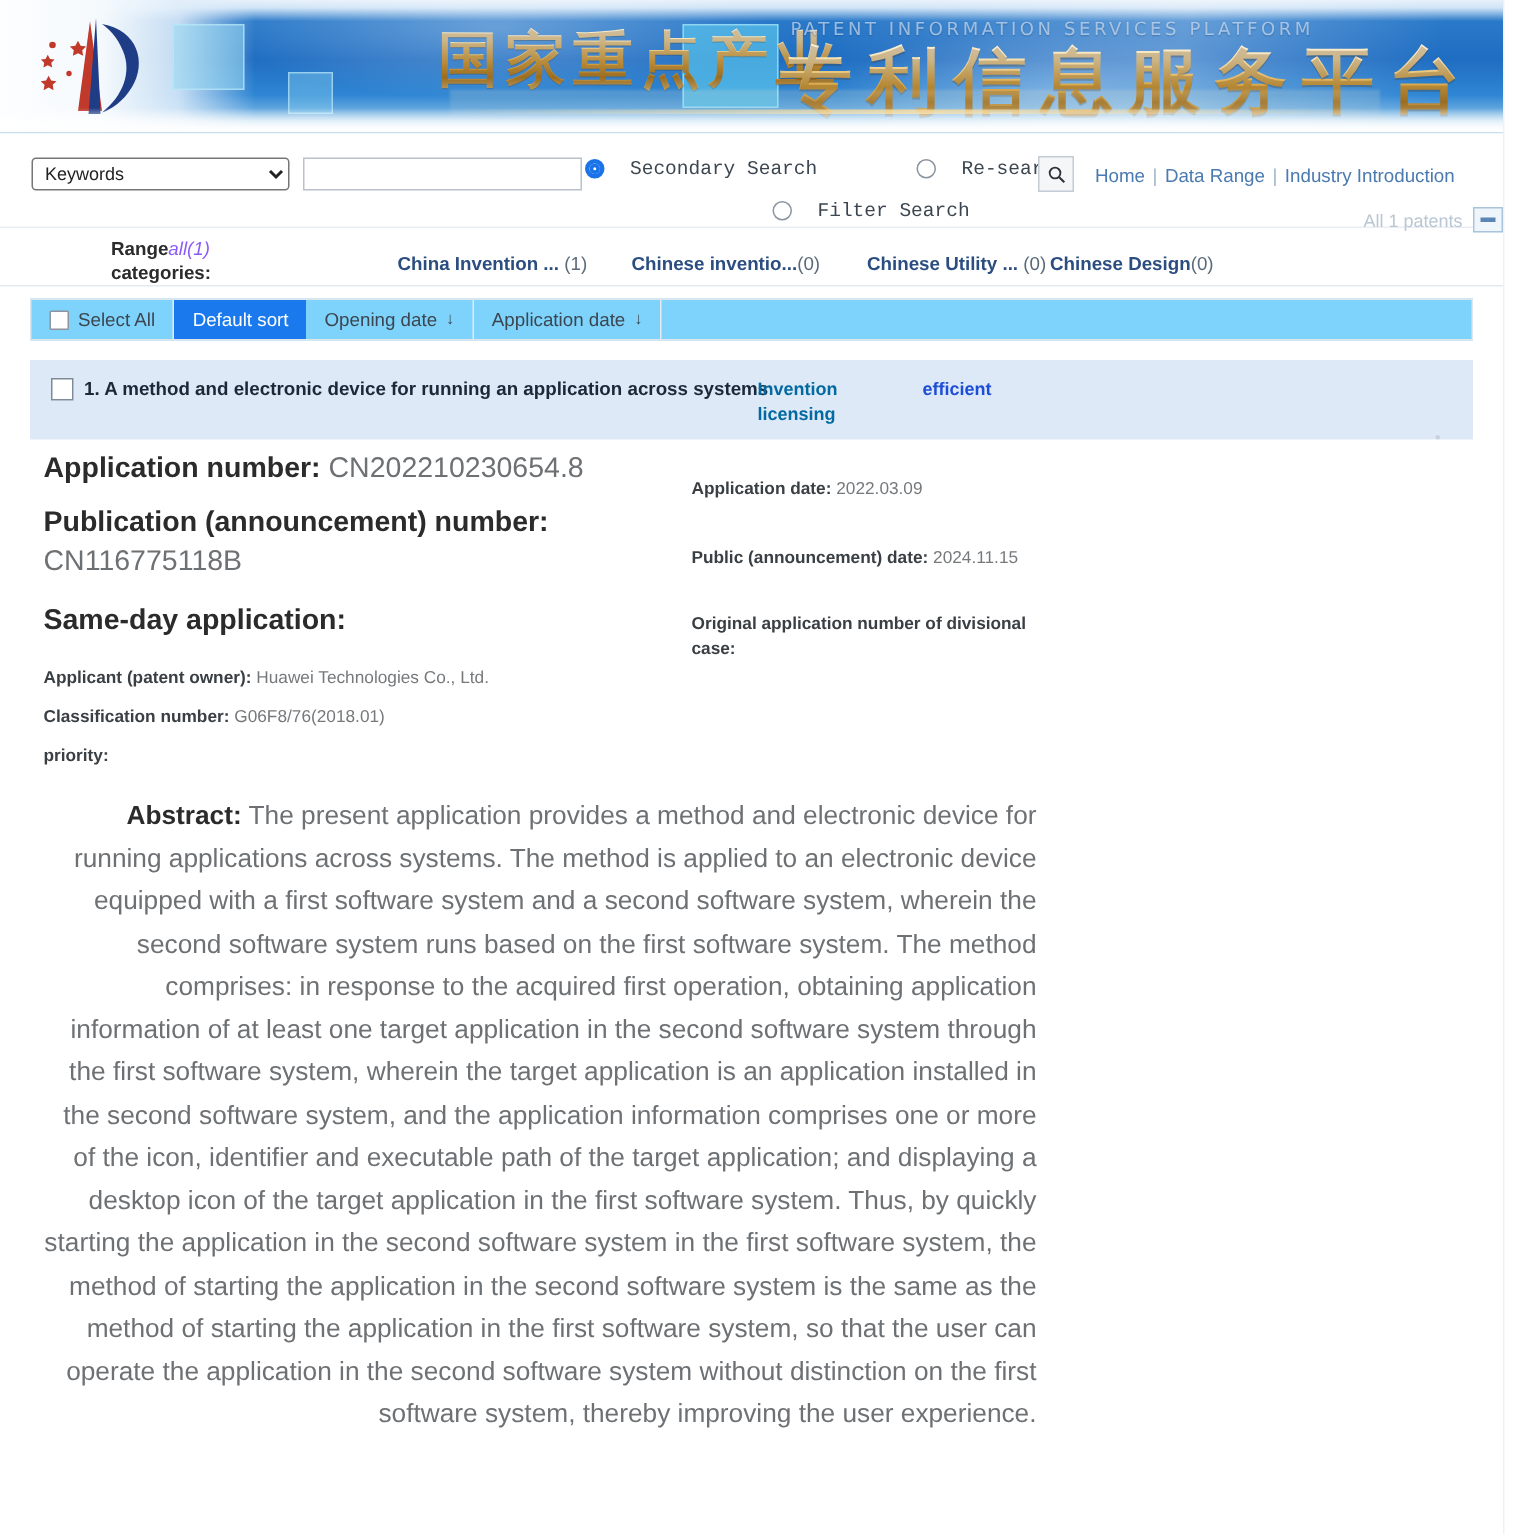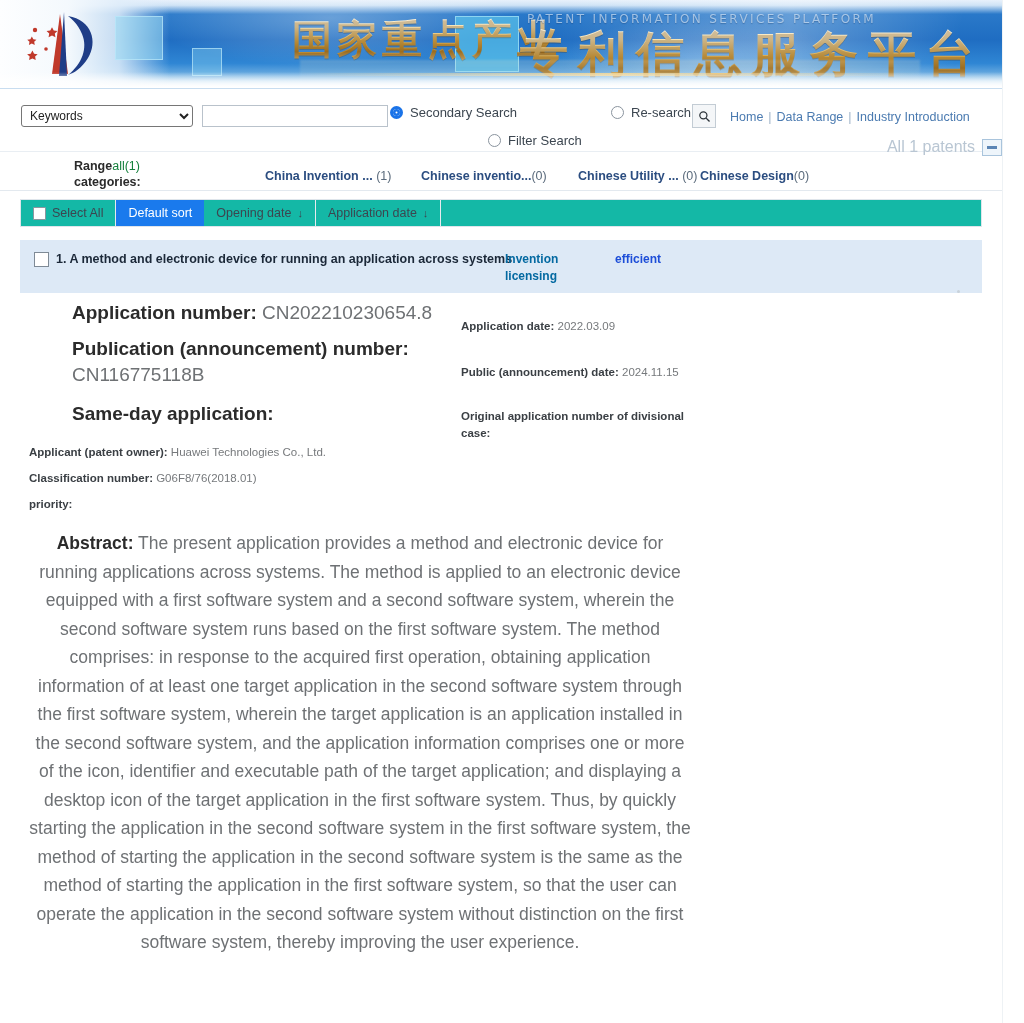--- a/index.html
+++ b/index.html
@@ -68,69 +68,69 @@
     position:absolute;left:21px;top:105px;width:172px;height:22px;
     font-size:12px;font-family:"Liberation Sans",sans-serif;
     border:1px solid #767676;border-radius:3px;background:#fff;color:#222;
     padding:0 4px;
   }
   .qinput{
     position:absolute;left:202px;top:105px;width:176px;height:20px;
     border:1px solid #b9c2cb;background:#fff;font-size:12px;padding:0 4px;
     color:#222;outline:none;
   }
-  .radio-wrap{position:absolute;top:105px;display:flex;align-items:center;gap:7px;
-    font-size:13px;color:#3c4650;font-family:Liberation Sans, sans-serif;}
+  .radio-wrap{position:absolute;top:105px;display:flex;align-items:center;gap:17px;
+    font-size:13px;color:#3c4650;font-family:Liberation Mono, monospace;}
   .r1{left:390px;}
-  .r2{left:488px;margin-top:28px;}
+  .r2{left:515px;margin-top:28px;}
   .r3{left:611px;}
   .rdo{width:13px;height:13px;border-radius:50%;border:1.6px solid #8a949e;background:#fff;
     display:inline-block;box-sizing:border-box;}
   .rdo.on{border:3.5px solid #1a73e8;background:#fff;box-shadow:inset 0 0 0 2.5px #1a73e8;}
   .searchbtn{
     position:absolute;left:692px;top:104px;width:22px;height:22px;border:1px solid #c3ccd4;
     background:#f4f6f8;display:flex;align-items:center;justify-content:center;cursor:pointer;
   }
   .searchbtn svg{display:block;}
   .toplinks{
     position:absolute;left:730px;top:110px;font-size:12.5px;color:#4a7ab0;
     font-family:"Liberation Sans",sans-serif;white-space:nowrap;
   }
   .toplinks a{color:#4a7ab0;text-decoration:none;}
   .toplinks .sepr{color:#9fb4c9;margin:0 5px;}
   .allpat{
-    position:absolute;right:22px;top:138px;font-size:16px;color:#b9c6d3;
+    position:absolute;right:22px;top:138px;font-size:12px;color:#b9c6d3;
     display:flex;align-items:center;gap:7px;font-family:"Liberation Sans",sans-serif;justify-content:space-between;
   }
   .minusbox{width:18px;height:15px;border:1px solid #a9c4dc;background:#eef5fb;
     display:flex;align-items:center;justify-content:center;}
   .minusbox i{display:block;width:10px;height:3px;background:#5b85b5;}
 
   
   .cats{
     position:absolute;left:0;top:160px;width:1002px;height:30px;
     border-bottom:1px solid #e3e9ef;overflow:hidden;
   }
   .catlabel{
     position:absolute;left:74px;top:-2px;width:72px;line-height:16px;
     font-size:12.5px;font-weight:bold;color:#2b2b2b;text-align:left;
     font-family:"Liberation Sans",sans-serif;
   }
-  .catlabel .cnt{font-weight:normal;color:#15803d;}
+  .catlabel .cnt{font-weight:normal;color:#8b5cf6;font-style:italic;}
   .cat{
     position:absolute;top:9px;font-size:12.5px;font-weight:bold;color:#2b4d80;
     white-space:nowrap;cursor:pointer;font-family:"Liberation Sans",sans-serif;
   }
   .cat .cnt{font-weight:normal;color:#5b6b7c;}
   .c1{left:265px;} .c2{left:421px;} .c3{left:578px;} .c4{left:700px;}
 
   
   .sorts{
     position:absolute;left:20px;top:199px;width:962px;height:28px;
-    border:1px solid #dfe5eb;background:#14b8a6;display:flex;align-items:stretch;
+    border:1px solid #dfe5eb;background:#7dd3fc;display:flex;align-items:stretch;
     box-sizing:border-box;
   }
   .sortcell{
     display:flex;align-items:center;justify-content:center;gap:6px;
     font-size:12.5px;color:#3c4650;padding:0 12px;border-right:1px solid #e6eaee;
     cursor:pointer;white-space:nowrap;font-family:"Liberation Sans",sans-serif;
   }
   .sortcell.active{background:#1a7aed;color:#fff;font-weight:normal;border-right:none;}
   .chk{width:13px;height:13px;border:1.5px solid #8d969f;background:#fff;
     display:inline-block;box-sizing:border-box;border-radius:1px;}
@@ -154,36 +154,35 @@
   .rstat{
     position:absolute;left:595px;top:12px;font-size:12px;font-weight:bold;color:#1d4ed8;
     font-family:"Liberation Sans",sans-serif;
   }
 
   
   .detail{position:absolute;left:0;top:300px;width:1002px;}
   .big{
     font-size:19px;font-weight:bold;color:#2b2b2b;line-height:26px;
     font-family:"Liberation Sans",sans-serif;
-    margin-left:43px;
   }
   .big .val{font-weight:normal;color:#6e7174;}
   .small{
     font-size:11.5px;font-weight:bold;color:#3a3f44;line-height:17px;margin-bottom:9px;
     font-family:"Liberation Sans",sans-serif;
   }
   .small .val{font-weight:normal;color:#76797c;}
 
   .leftcol{position:absolute;left:29px;top:0;width:420px;}
   .rightcol{position:absolute;left:461px;top:0;width:260px;}
   .rc-item{margin-bottom:27px;}
 
   .abstract{
     position:absolute;left:29px;top:229px;width:662px;
-    font-size:17.5px;line-height:28.5px;color:#6e7174;text-align:center;
+    font-size:17.5px;line-height:28.5px;color:#6e7174;text-align:right;
     font-family:"Liberation Sans",sans-serif;
   }
   .abstract b{color:#2b2b2b;font-weight:bold;}
 
   .dot{position:absolute;left:957px;top:290px;width:3px;height:3px;background:#c9d2da;border-radius:50%;}
 
   
   .gutter{position:absolute;left:1002px;top:0;width:22px;height:1023px;background:#fff;
     border-left:1px solid #eef2f5;}
 </style>

